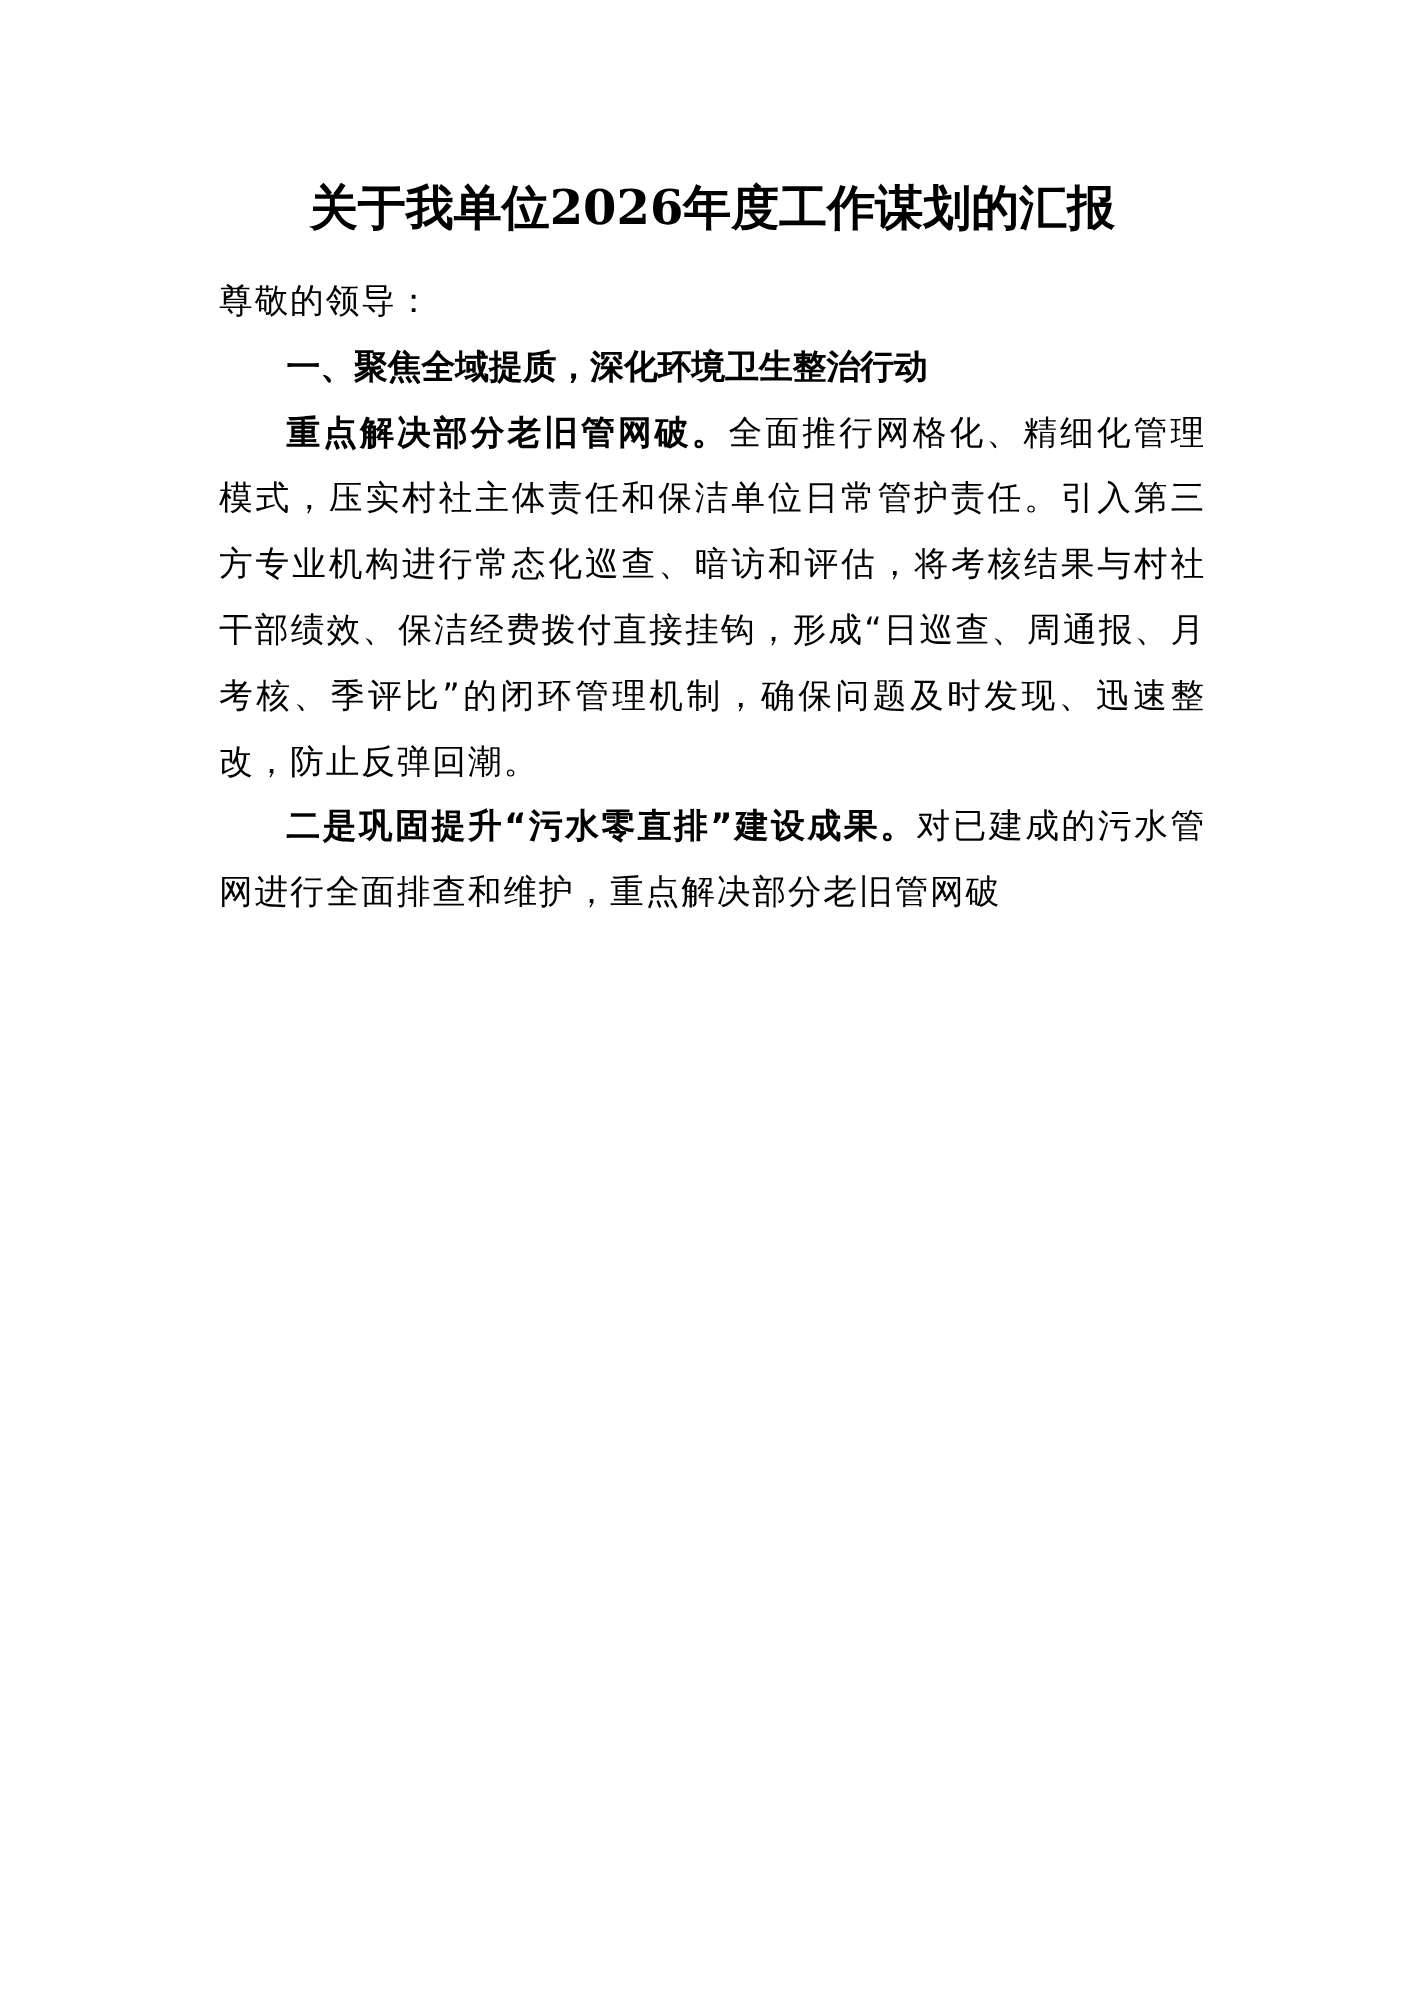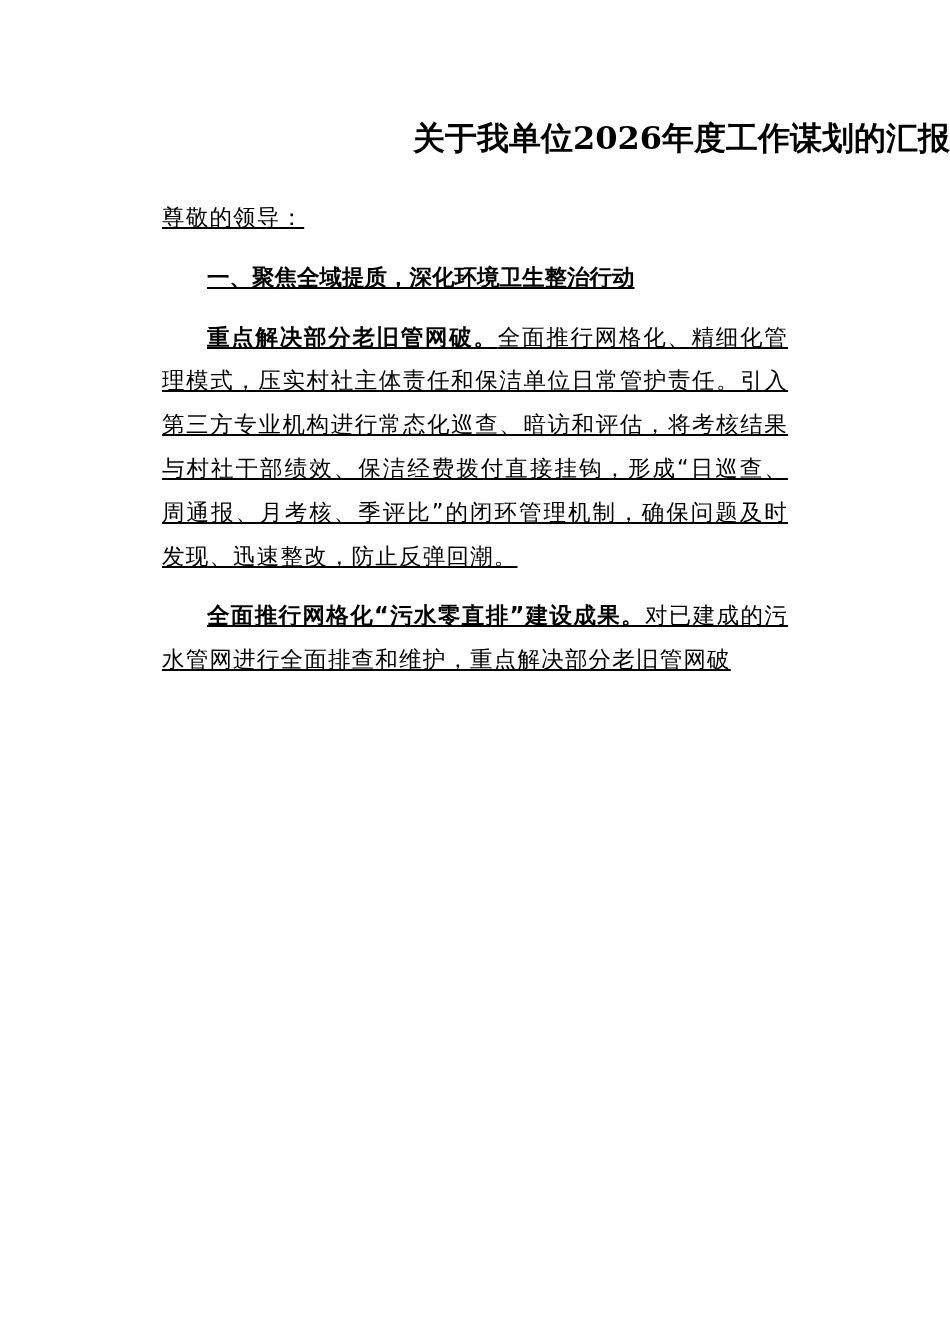--- a/index.html
+++ b/index.html
@@ -21,43 +21,42 @@
       top: 0;
       width: 950px;
       height: 1344px;
       background: #ffffff;
     }
     .title {
       position: absolute;
       left: 0;
       top: 112px;
       width: 950px;
-      text-align: right;
+      text-align: center;
       font-size: 32px;
       font-weight: bold;
       letter-spacing: 0px;
       line-height: 52px;
       font-family: "DejaVu Serif", "Liberation Serif", serif;
     }
     .body-text {
       position: absolute;
       left: 146px;
       top: 180px;
       width: 658px;
       font-size: 22.5px;
       line-height: 43.8px;
       text-align: justify;
       text-justify: inter-character;
       font-family: "DejaVu Sans", "Liberation Sans", sans-serif;
       letter-spacing: 1.2px;
     }
     .body-text p {
-      margin: 16px;
+      margin: 0;
       padding: 0;
-      text-decoration: underline;
     }
     .salutation {
       margin-top: 0;
     }
     .indent {
       text-indent: 2em;
     }
     .section-heading {
       font-weight: bold;
       text-indent: 2em;
@@ -76,15 +75,15 @@
   <div class="body-text">
     <p class="salutation">尊敬的领导：</p>
 
 
 
     <p class="section-heading">一、聚焦全域提质，深化环境卫生整治行动</p>
 
 
     <p class="indent"><span class="lead">重点解决部分老旧管网破。</span><span>全面推行网格化、精细化管理模式，压实村社主体责任和保洁单位日常管护责任。引入第三方专业机构进行常态化巡查、暗访和评估，将考核结果与村社干部绩效、保洁经费拨付直接挂钩，形成“日巡查、周通报、月考核、季评比”的闭环管理机制，确保问题及时发现、迅速整改，防止反弹回潮。</span></p>
 
-    <p class="indent"><span class="lead">全面推行网格化“污水零直排”建设成果。</span><span>对已建成的污水管网进行全面排查和维护，重点解决部分老旧管网破</span></p>
+    <p class="indent"><span class="lead">二是巩固提升“污水零直排”建设成果。</span><span>对已建成的污水管网进行全面排查和维护，重点解决部分老旧管网破</span></p>
   </div>
 </div>
 
 </body></html>

